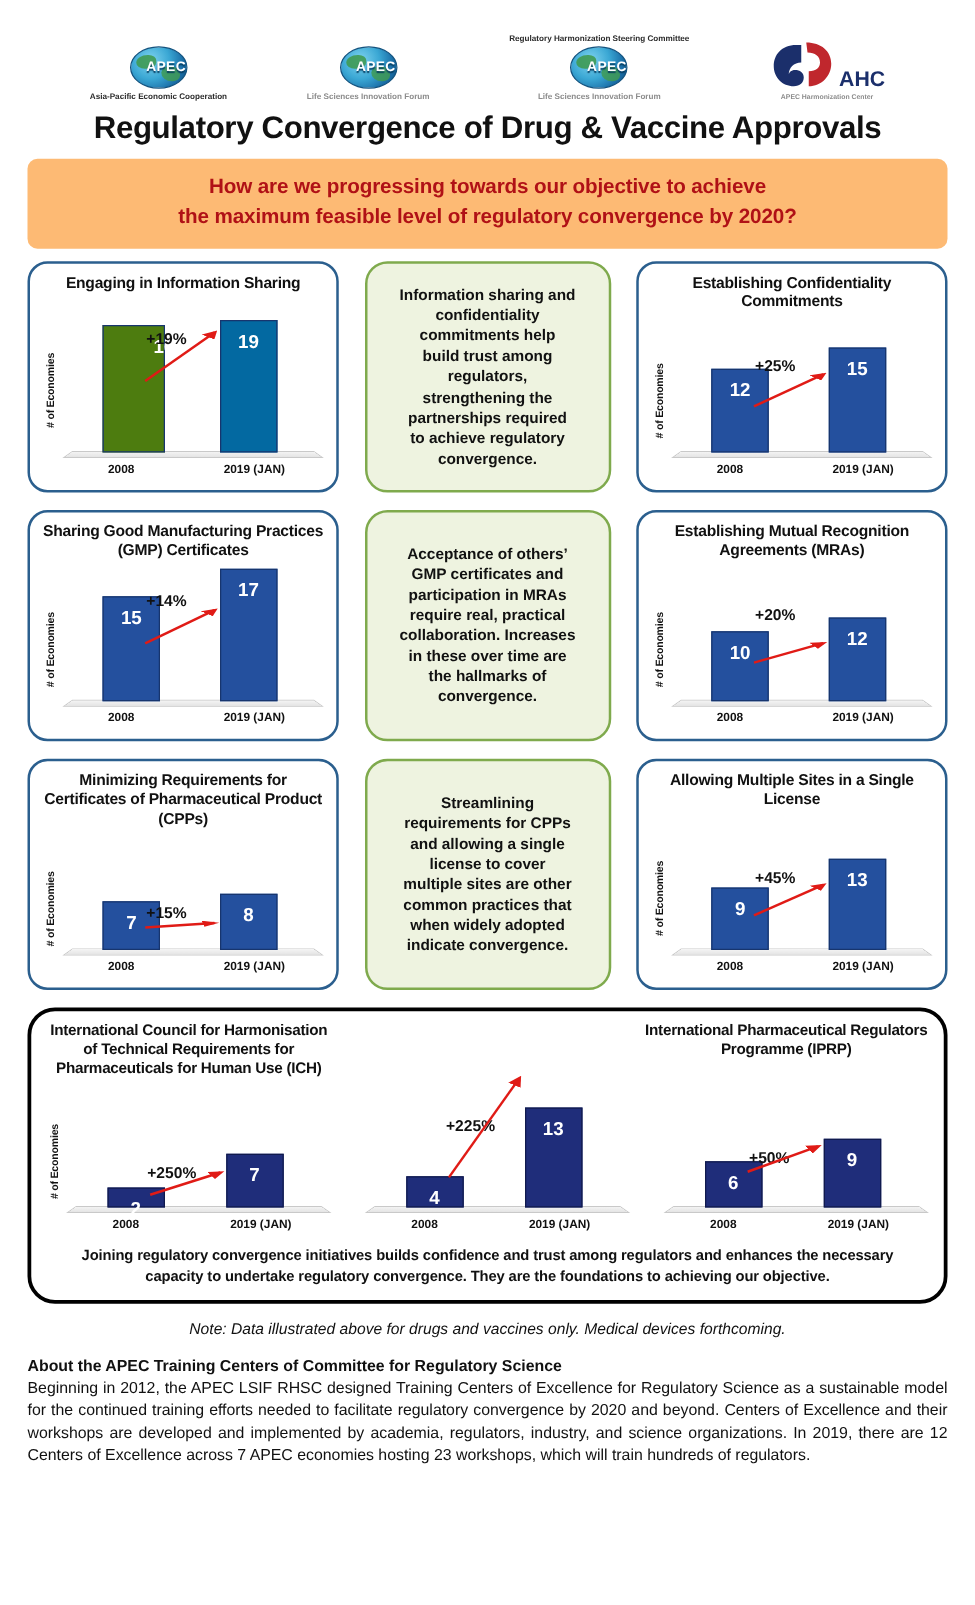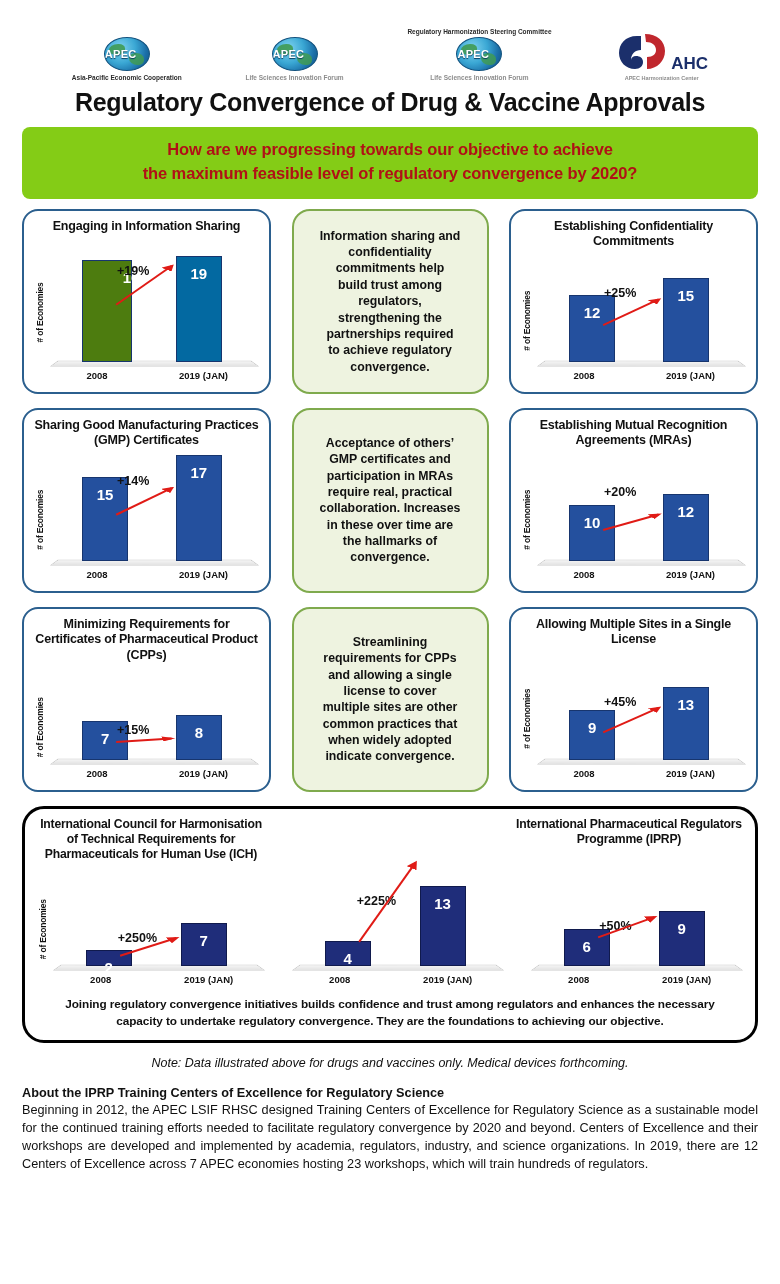--- a/index.html
+++ b/index.html
@@ -20,32 +20,32 @@
   .logo-cap-top { font-size:6.5px; font-weight:bold; color:#2b2b2b; line-height:1.15;
                   text-align:center; margin-bottom:2px; }
   .globe { width:46px; height:34px; border-radius:50%;
            background:radial-gradient(circle at 35% 32%, #7fd3ef 0%, #3aa7d4 42%, #1b6fa8 72%, #0d4f7d 100%);
            border:1.2px solid #13537f; position:relative; overflow:hidden; }
   .globe:before { content:""; position:absolute; left:4px; top:6px; width:16px; height:11px;
                   background:#3f9a53; border-radius:60% 40% 50% 45%; opacity:.9; }
   .globe:after  { content:""; position:absolute; right:5px; bottom:5px; width:15px; height:12px;
                   background:#3f9a53; border-radius:45% 55% 40% 60%; opacity:.85; }
   .globe-text { position:absolute; left:0; right:0; top:50%; transform:translateY(-50%);
-                text-align:left; font-size:11px; font-weight:bold; color:#ffffff;
+                text-align:right; font-size:11px; font-weight:bold; color:#ffffff;
                 letter-spacing:.3px; z-index:3; text-shadow:0 1px 1px #063b5e; }
   .logo-cap { font-size:6.5px; font-weight:bold; color:#2b2b2b; line-height:1.2;
               text-align:center; margin-top:3px; }
   .logo-cap.grey { color:#8c8c8c; font-weight:bold; }
   .ahc { display:flex; flex-direction:column; align-items:center; }
   .ahc-mark { display:flex; align-items:flex-end; }
 
   
   .main-title { text-align:center; font-size:25px; font-weight:bold; letter-spacing:-.3px;
                 color:#111; margin:6px 0 10px 0; }
-  .banner { margin:0 22px; background:#84cc16; border-radius:8px; padding:11px 10px 13px 10px; }
+  .banner { margin:0 22px; background:#fdba74; border-radius:8px; padding:11px 10px 13px 10px; }
   .banner-line { text-align:center; color:#b01116; font-weight:bold; font-size:16.5px;
                  line-height:1.45; letter-spacing:-.1px; }
 
   
   .grid { padding:10px 22px 0 22px; }
   .grid-row { display:flex; justify-content:space-between; margin-bottom:14px; }
 
   .card { width:249px; height:185px; border:2.5px solid #2b5f8e; border-radius:16px;
           background:#ffffff; padding:8px 8px 4px 8px; display:flex; flex-direction:column; }
   .card-title { text-align:center; font-size:12.5px; font-weight:bold; color:#111;
@@ -448,17 +448,17 @@
         </div>
       </div>
 
     </div>
     <div class="bottom-caption">Joining regulatory convergence initiatives builds confidence and trust among regulators and enhances the necessary capacity to undertake regulatory convergence. They are the foundations to achieving our objective.</div>
   </div>
 
   <div class="footnote">Note: Data illustrated above for drugs and vaccines only. Medical devices forthcoming.</div>
 
   <div class="about">
-    <div class="about-h">About the IPRP Training Centers of Excellence for Regulatory Science</div>
+    <div class="about-h">About the APEC Training Centers of Committee for Regulatory Science</div>
     <div class="about-p">Beginning in 2012, the APEC LSIF RHSC designed Training Centers of Excellence for Regulatory Science as a sustainable model for the continued training efforts needed to facilitate regulatory convergence by 2020 and beyond. Centers of Excellence and their workshops are developed and implemented by academia, regulators, industry, and science organizations. In 2019, there are 12 Centers of Excellence across 7 APEC economies hosting 23 workshops, which will train hundreds of regulators.</div>
   </div>
 
 </div>
 
 </body></html>

